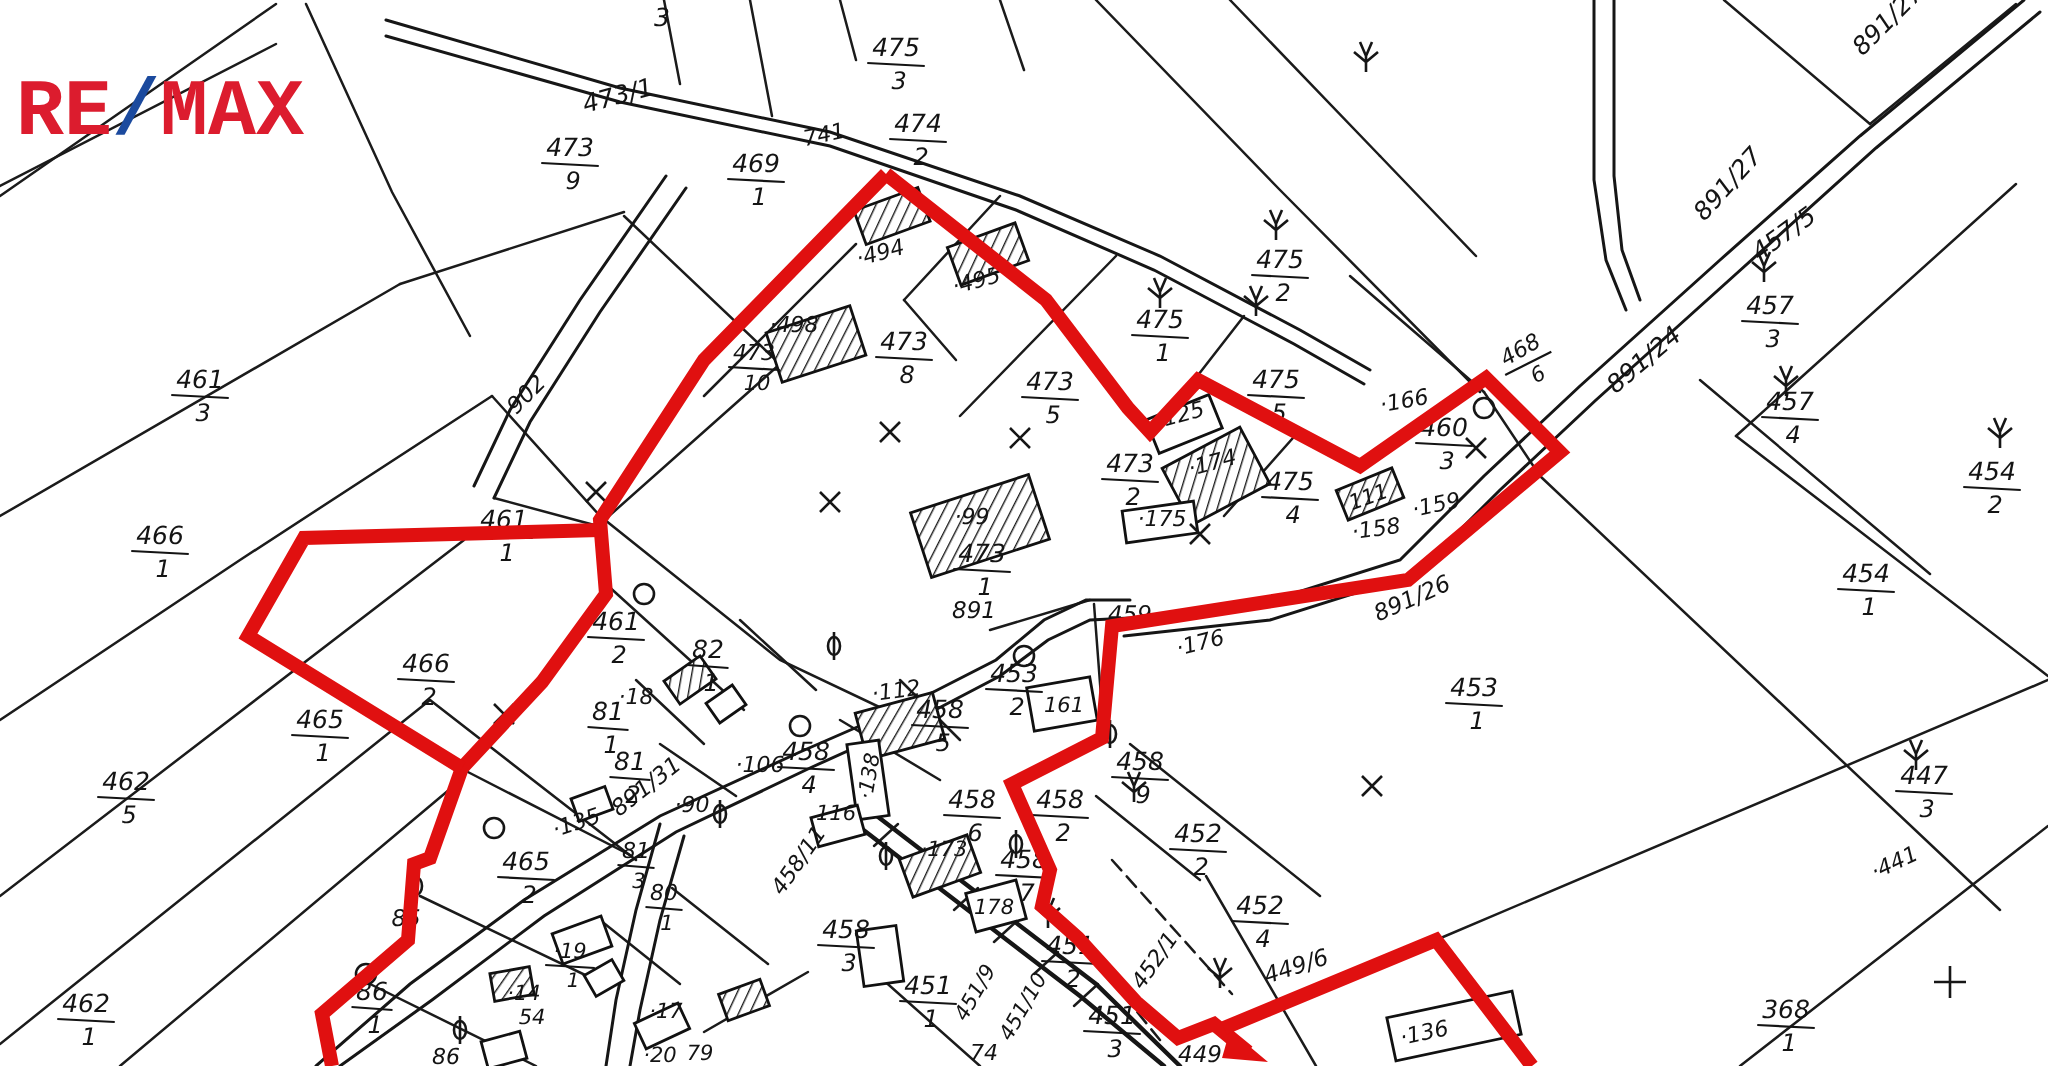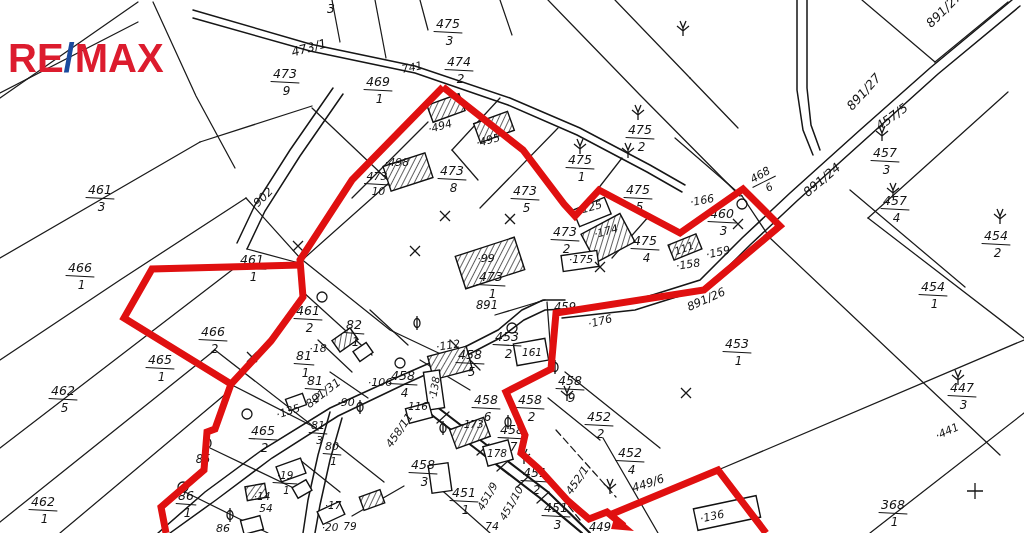--- a/index.html
+++ b/index.html
@@ -7,21 +7,21 @@
          font-family:"DejaVu Sans",sans-serif;}
   #map-svg{position:absolute;left:0;top:0;}
   .ln{stroke:#1b1b1b;stroke-width:1.25;fill:none;stroke-linecap:round;}
   .dash{stroke-dasharray:7 4;}
   .rd{stroke:#161616;fill:none;stroke-linecap:round;}
   .bld{stroke:#111;stroke-width:1.4;}
   .sym{stroke:#161616;stroke-width:1.3;fill:none;}
   .lbl{fill:#141414;font-style:italic;font-family:"DejaVu Sans",sans-serif;}
   .frbar{stroke:#141414;stroke-width:1.1;}
   .red{fill:none;stroke-linejoin:miter;stroke-linecap:butt;}
-  #logo{position:absolute;left:8px;top:38px;font-family:Liberation Sans, sans-serif;
+  #logo{position:absolute;left:8px;top:38px;font-family:Liberation Mono, monospace;
         font-weight:700;font-size:40px;letter-spacing:0px;line-height:1;user-select:none;}
   #logo span{display:inline-block;}
 </style>
 </head>
 <body>
 
 <div id="stage">
   <svg id="map-svg" width="1024" height="533" viewBox="0 0 1024 533">
     <defs>
       <pattern id="hatch" width="5" height="5" patternUnits="userSpaceOnUse" patternTransform="rotate(45)">

